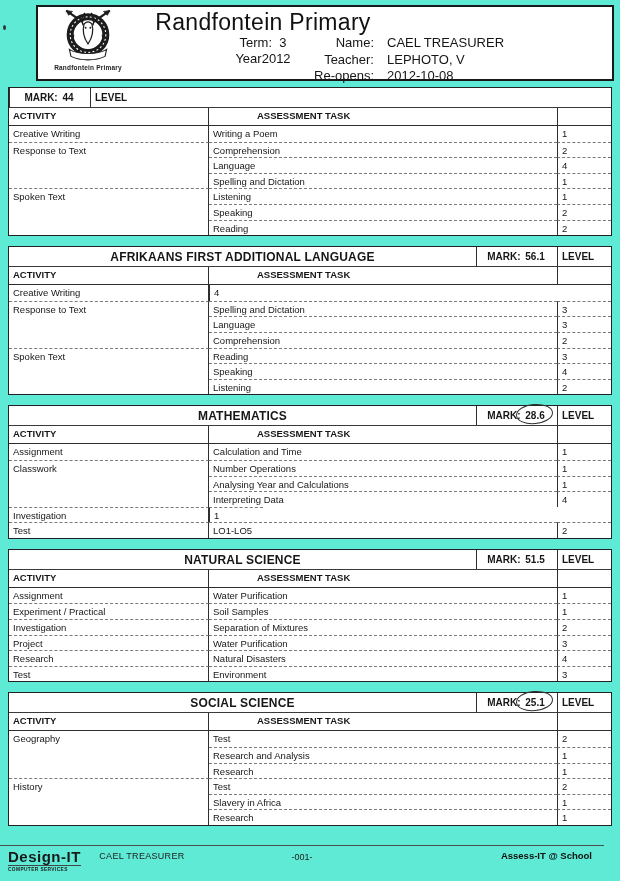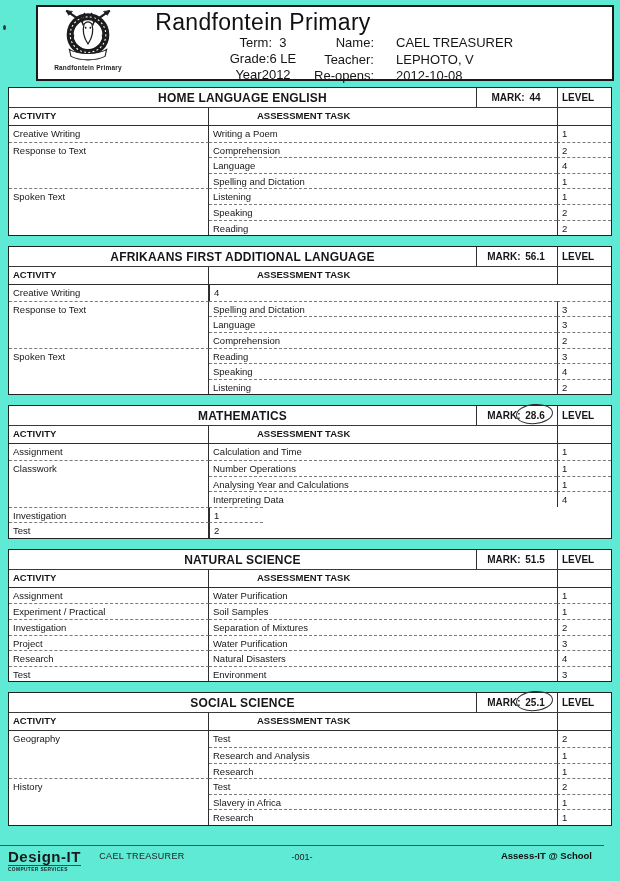--- a/index.html
+++ b/index.html
@@ -17,21 +17,21 @@
     border:2px solid #1a1a1a; background:#fff;
   }
   .crest { position:absolute; left:8px; top:1px; width:84px; text-align:center; }
   .crest svg { display:block; margin:0 auto; }
   .crest-caption { font-size:6.5px; font-weight:bold; letter-spacing:0.2px; margin-top:-2px; color:#1c1c1c; }
   .center-col { position:absolute; left:60px; top:2px; width:330px; text-align:center; }
   .school-title { font-size:23px; letter-spacing:0.3px; line-height:26px; color:#111; }
   .term-line { font-size:13px; line-height:16px; color:#141414; }
   .info-right {
     position:absolute; left:230px; top:28px;
-    display:grid; grid-template-columns:106px auto; column-gap:22px;
+    display:grid; grid-template-columns:106px auto; column-gap:13px;
     font-size:13px; line-height:16.5px;
   }
   .info-right .lab { text-align:right; }
   .info-right .val { text-align:left; white-space:nowrap; }
 
   
   .subject {
     position:relative; margin:0 8px 10px 8px;
     border:1.6px solid #222; background:#fff;
   }
@@ -101,37 +101,35 @@
           <circle cx="43" cy="25" r="1.2" fill="#1d1d1d" stroke="none"></circle>
           <path d="M16,53 C26,60 54,60 64,53 L62,62 C50,68 30,68 18,62 Z" stroke-width="1.4" fill="#fff"></path>
         </g>
       </svg>
       <div class="crest-caption">Randfontein Primary</div>
     </div>
 
     <div class="center-col">
       <div class="school-title">Randfontein Primary</div>
       <div class="term-line"><span>Term:</span>&nbsp; <span>3</span></div>
-      <div class="term-line"><span>Grade:</span><span>6 LE</span></div>
       <div class="term-line"><span>Year</span><span>2012</span></div>
     </div>
 
     <div class="info-right">
       <span class="lab">Name:</span>
       <span class="val">CAEL TREASURER</span>
       <span class="lab">Teacher:</span>
       <span class="val">LEPHOTO, V</span>
       <span class="lab">Re-opens:</span>
       <span class="val">2012-10-08</span>
     </div>
   </header>
 
   <section class="subject first">
     <div class="title-row">
-      <div class="title-cell">HOME LANGUAGE ENGLISH</div>
       <div class="mark-cell"><span class="mark-label">MARK:</span> <span class="mark-value">44</span></div>
       <div class="level-head">LEVEL</div>
     </div>
     <div class="col-head-row">
       <div class="cell act">ACTIVITY</div>
       <div class="cell task">ASSESSMENT TASK</div>
       <div class="cell lvl"></div>
     </div>
     <div class="rows">
         <div class="data-row first">
@@ -252,20 +250,21 @@
           <div class="cell act"></div>
           <div class="cell task">Interpreting Data</div>
           <div class="cell lvl">4</div>
         </div>
         <div class="data-row">
           <div class="cell act grp">Investigation</div>
           <div class="cell lvl">1</div>
         </div>
         <div class="data-row">
           <div class="cell act grp">Test</div>
+          <div class="cell task">LO1-LO5</div>
           <div class="cell lvl">2</div>
         </div>
       </div>
   </section>
 
   <section class="subject">
     <div class="title-row">
       <div class="title-cell">NATURAL SCIENCE</div>
       <div class="mark-cell"><span class="mark-label">MARK:</span> <span class="mark-value">51.5</span></div>
       <div class="level-head">LEVEL</div>

